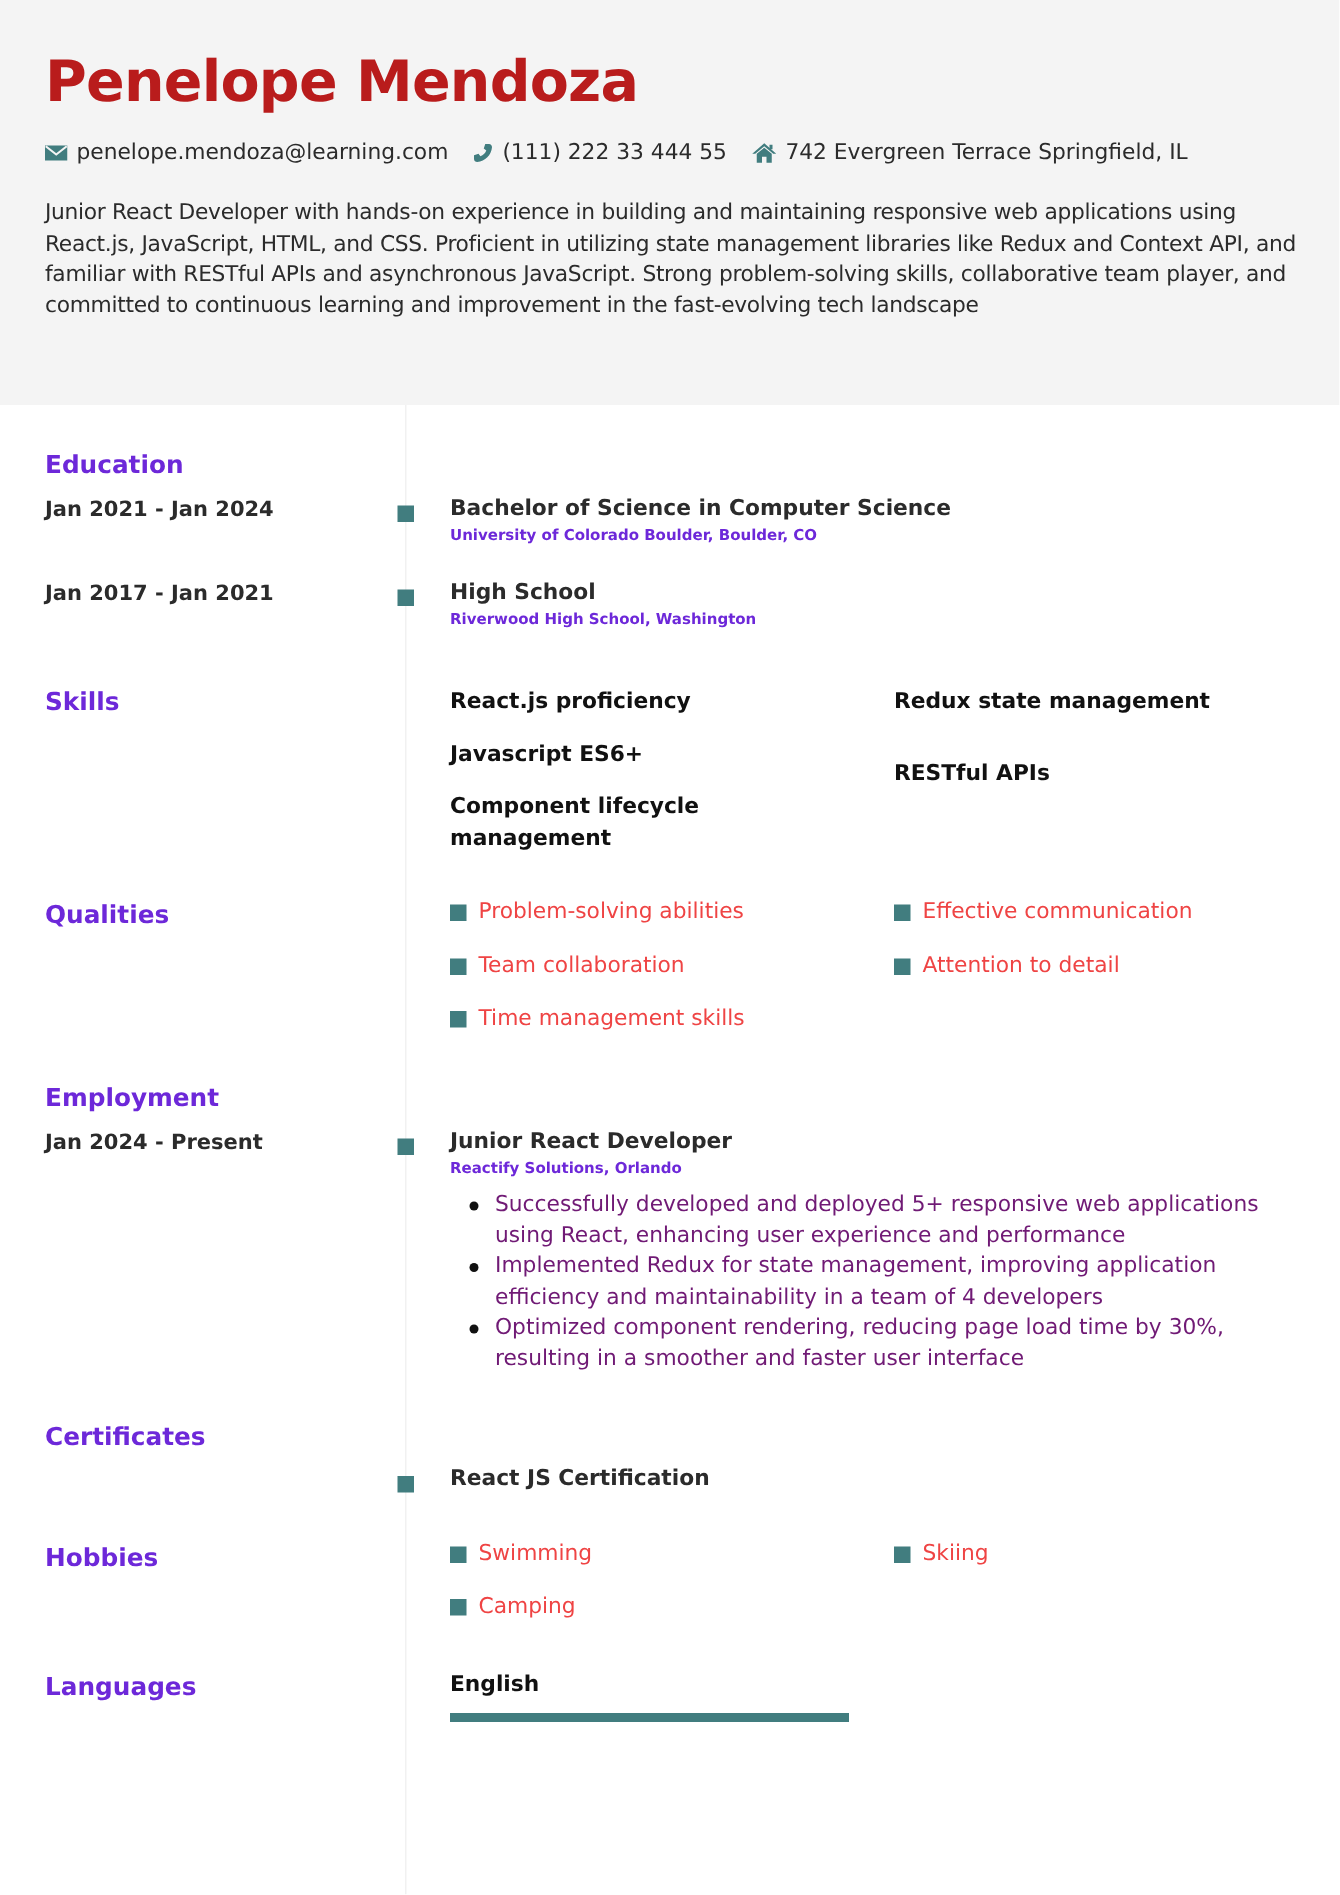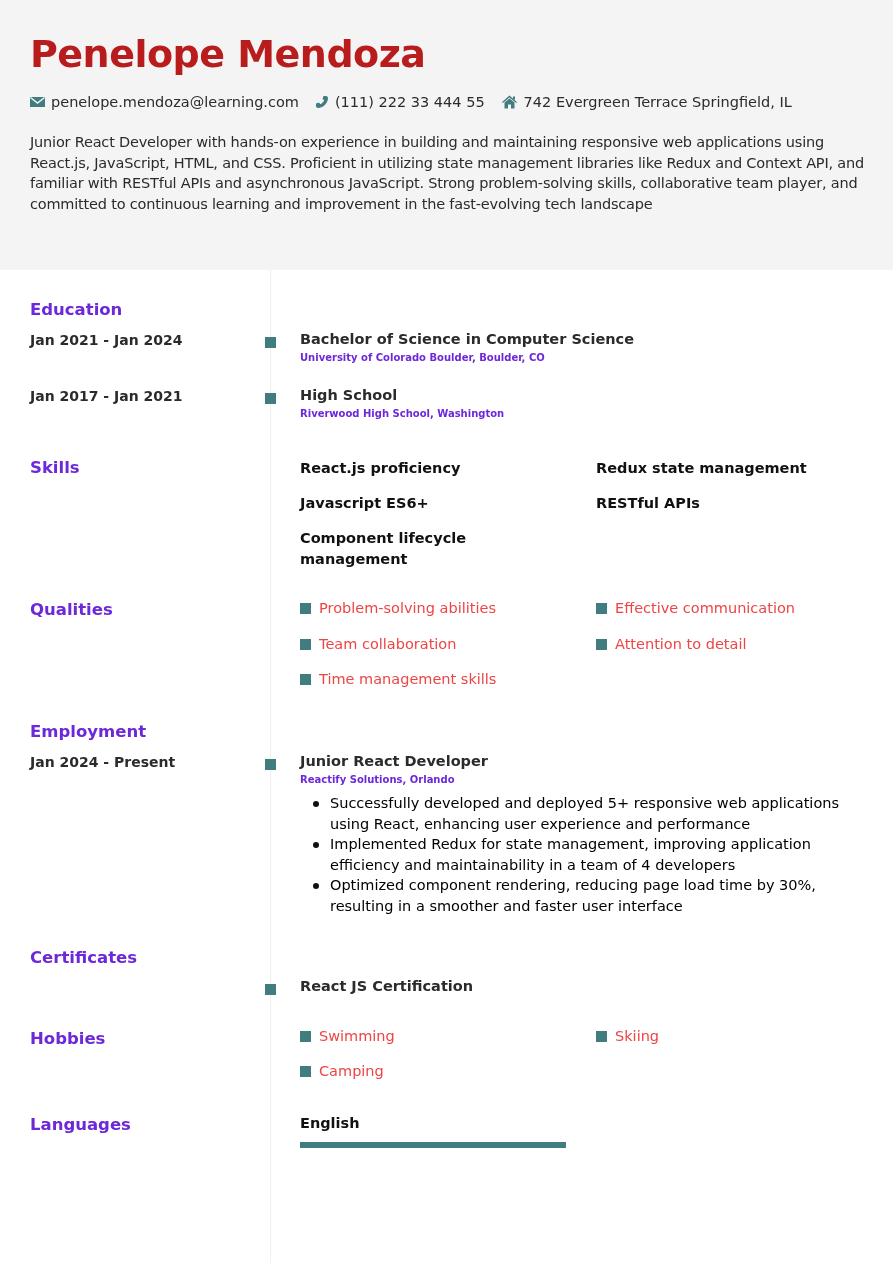--- a/index.html
+++ b/index.html
@@ -14,21 +14,21 @@
   .divider-v { position: absolute; left: 270px; top: 270px; bottom: 0; width: 1px; background: #f1f1f1; }
   .section { position: absolute; left: 0; width: 893px; }
   .sec-title { position: absolute; left: 30px; font-size: 16.5px; font-weight: bold; color: #6d28d9; }
   .date { position: absolute; left: 30px; font-size: 14px; font-weight: bold; color: #2b2b2b; }
   .marker { position: absolute; left: 265px; width: 11px; height: 11px; background: #417d7f; }
   .entry-title { position: absolute; left: 300px; font-size: 14.5px; font-weight: bold; color: #2b2b2b; }
   .entry-sub { position: absolute; left: 300px; font-size: 10px; font-weight: bold; color: #6d28d9; }
   .skill { position: absolute; font-size: 14.5px; font-weight: bold; color: #111; line-height: 21px; }
   .bul { position: absolute; display: flex; align-items: center; font-size: 14.5px; color: #ef4444; }
   .bul .sq { width: 11px; height: 11px; background: #417d7f; margin-right: 8px; display: inline-block; }
-  ul.duties { position: absolute; left: 330px; width: 540px; font-size: 14.5px; line-height: 20.6px; color: #000000; list-style: none; }
+  ul.duties { position: absolute; left: 330px; width: 540px; font-size: 14.5px; line-height: 20.6px; color: #701a75; list-style: none; }
   ul.duties li { position: relative; }
   ul.duties li::before { content: ""; position: absolute; left: -17px; top: 8px; width: 6px; height: 6px; border-radius: 50%; background: #111; }
   .lang-name { position: absolute; left: 300px; font-size: 14.5px; font-weight: bold; color: #111; }
   .lang-bar { position: absolute; left: 300px; width: 266px; height: 6px; background: #e8e8e8; }
   .lang-fill { height: 100%; background: #417d7f; }
 </style>
 </head>
 <body>
 
 <div class="header">
@@ -72,21 +72,21 @@
   <div class="marker" style="top:93px;"></div>
   <div class="entry-title" style="top:87px;">High School</div>
   <div class="entry-sub" style="top:108px;">Riverwood High School, Washington</div>
 </div>
 
 <div class="section" style="top:458px;">
   <div class="sec-title" style="top:0;">Skills</div>
   <div class="skill" style="left:300px; top:0;">React.js proficiency</div>
   <div class="skill" style="left:596px; top:0;">Redux state management</div>
   <div class="skill" style="left:300px; top:35px;">Javascript ES6+</div>
-  <div class="skill" style="left:596px; top:35px;">RESTful APIs</div>
+  <div class="skill" style="left:596px; top:48px;">RESTful APIs</div>
   <div class="skill" style="left:300px; top:70px; width:200px;">Component lifecycle management</div>
 </div>
 
 <div class="section" style="top:600px;">
   <div class="sec-title" style="top:0;">Qualities</div>
   <div class="bul" style="left:300px; top:0;">
       <span class="sq"></span>
       <span>Problem-solving abilities</span>
     </div>
   <div class="bul" style="left:596px; top:0;">

